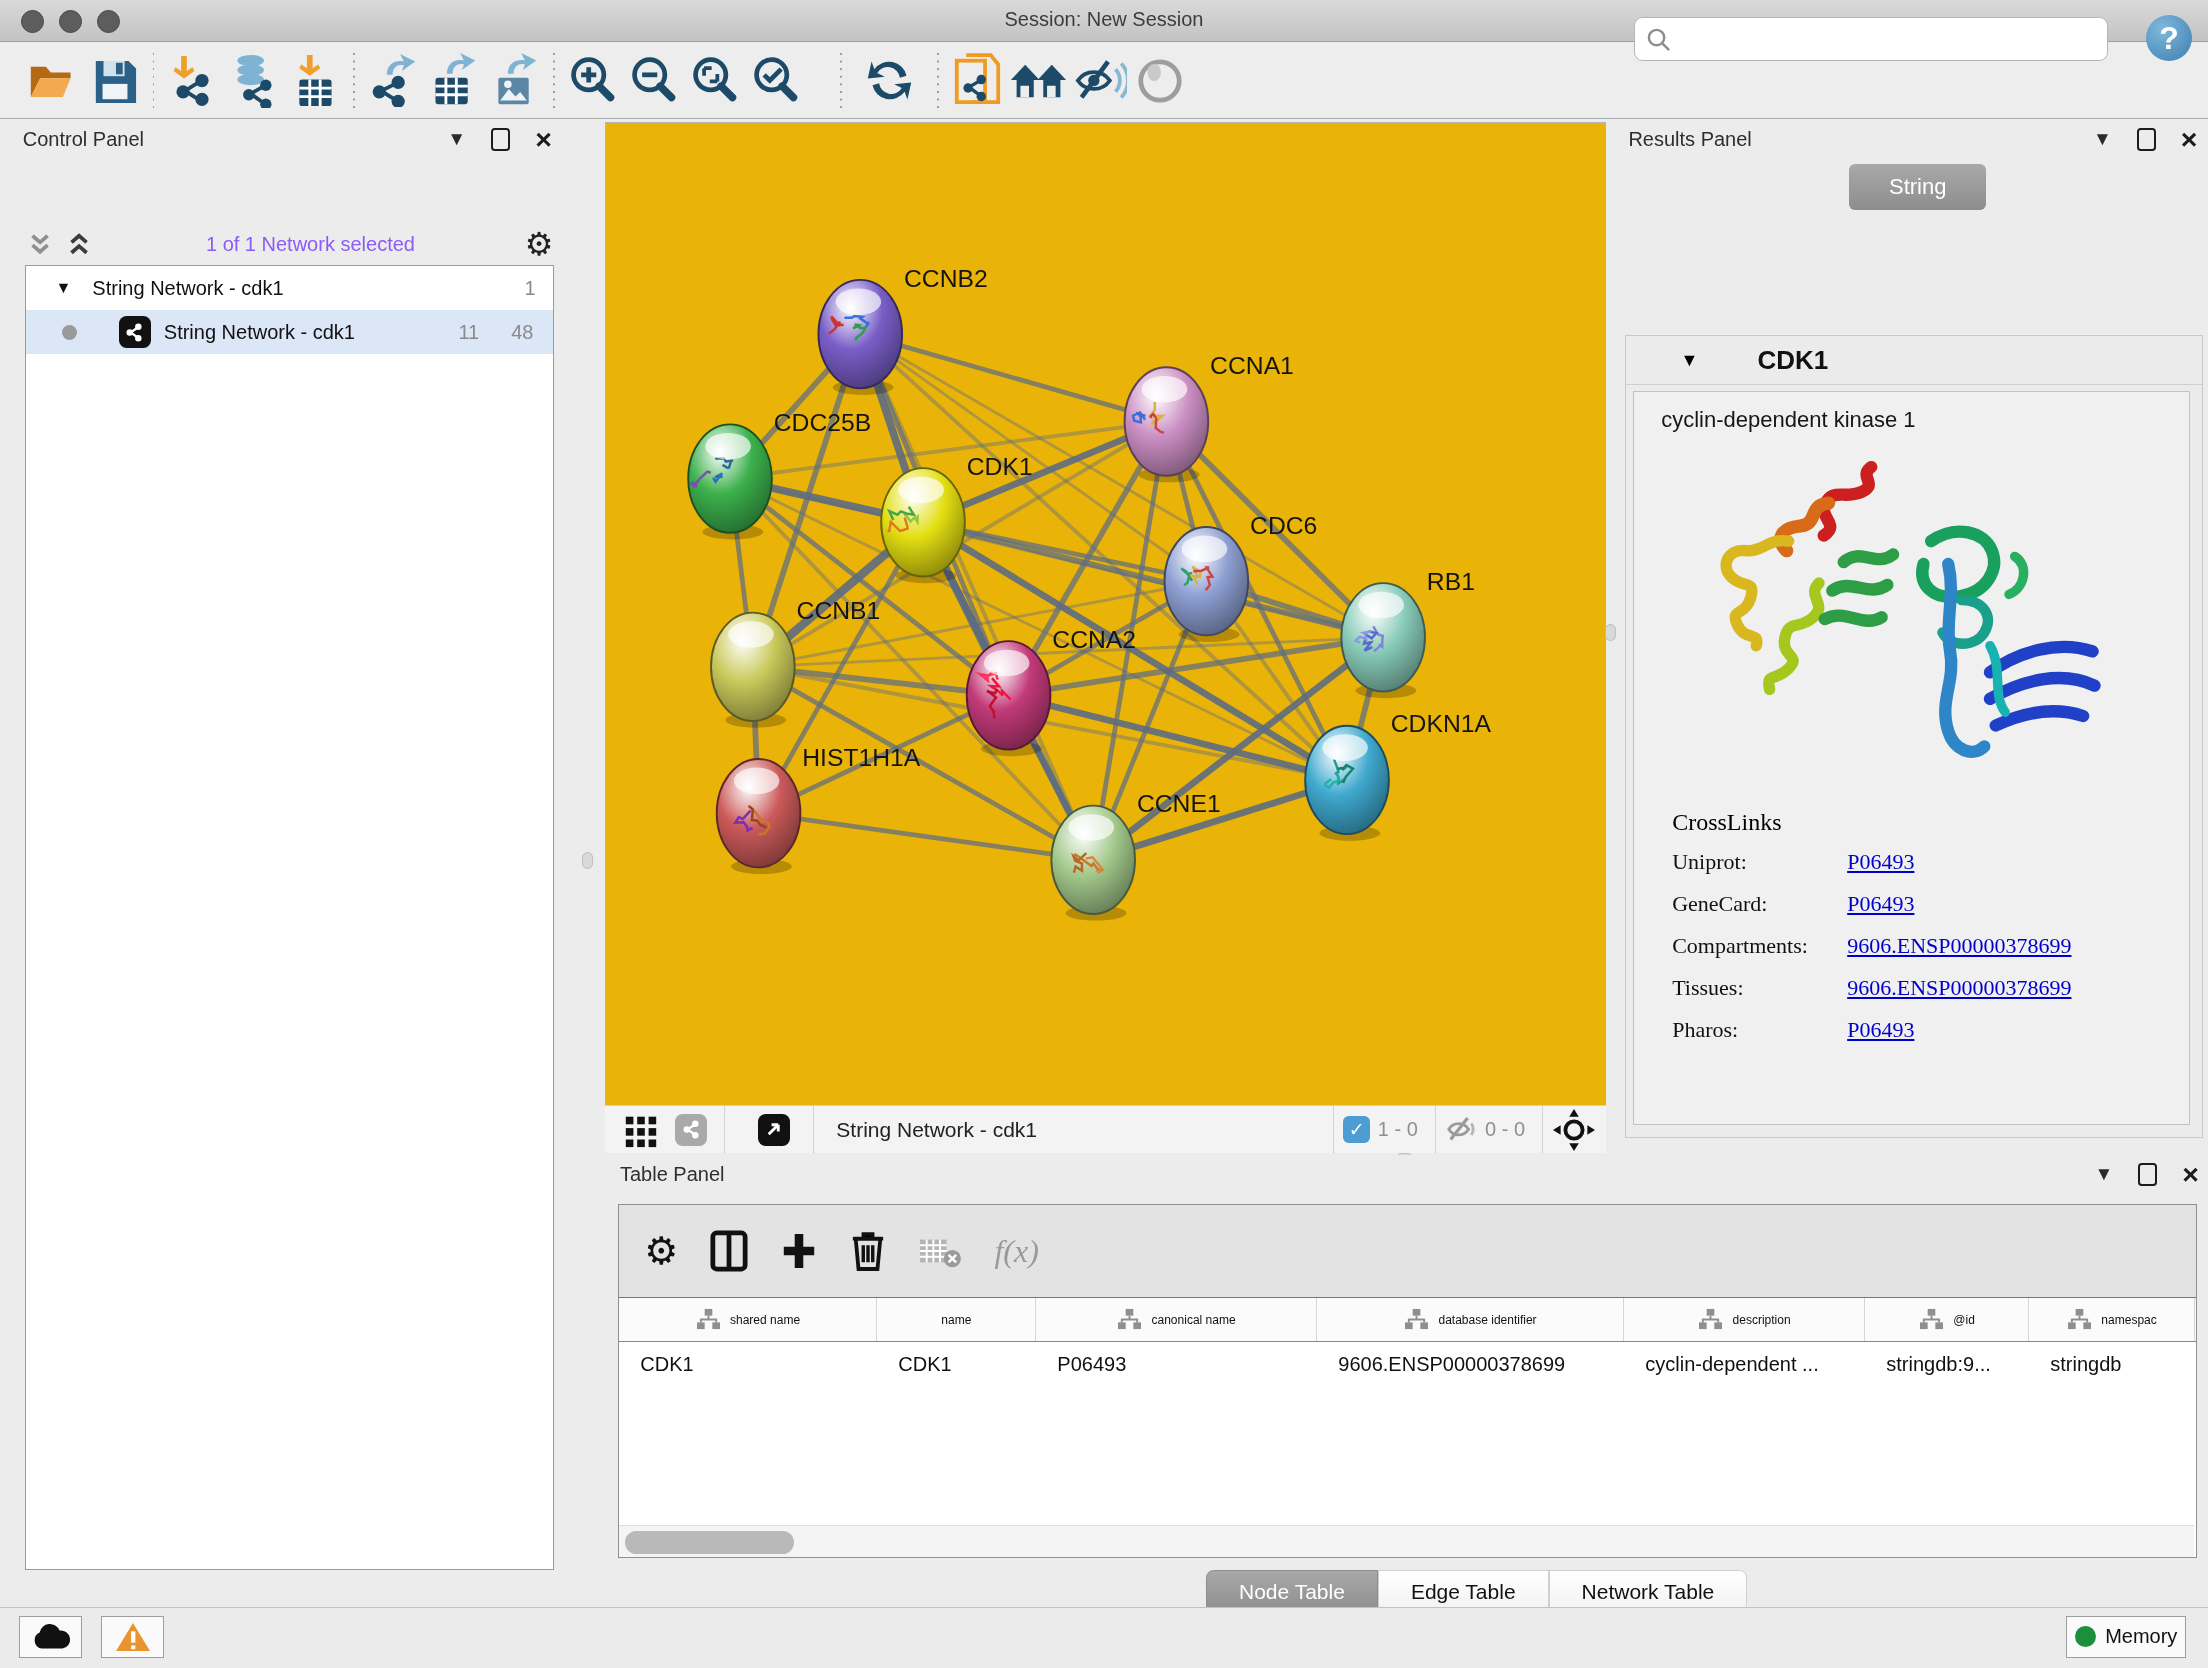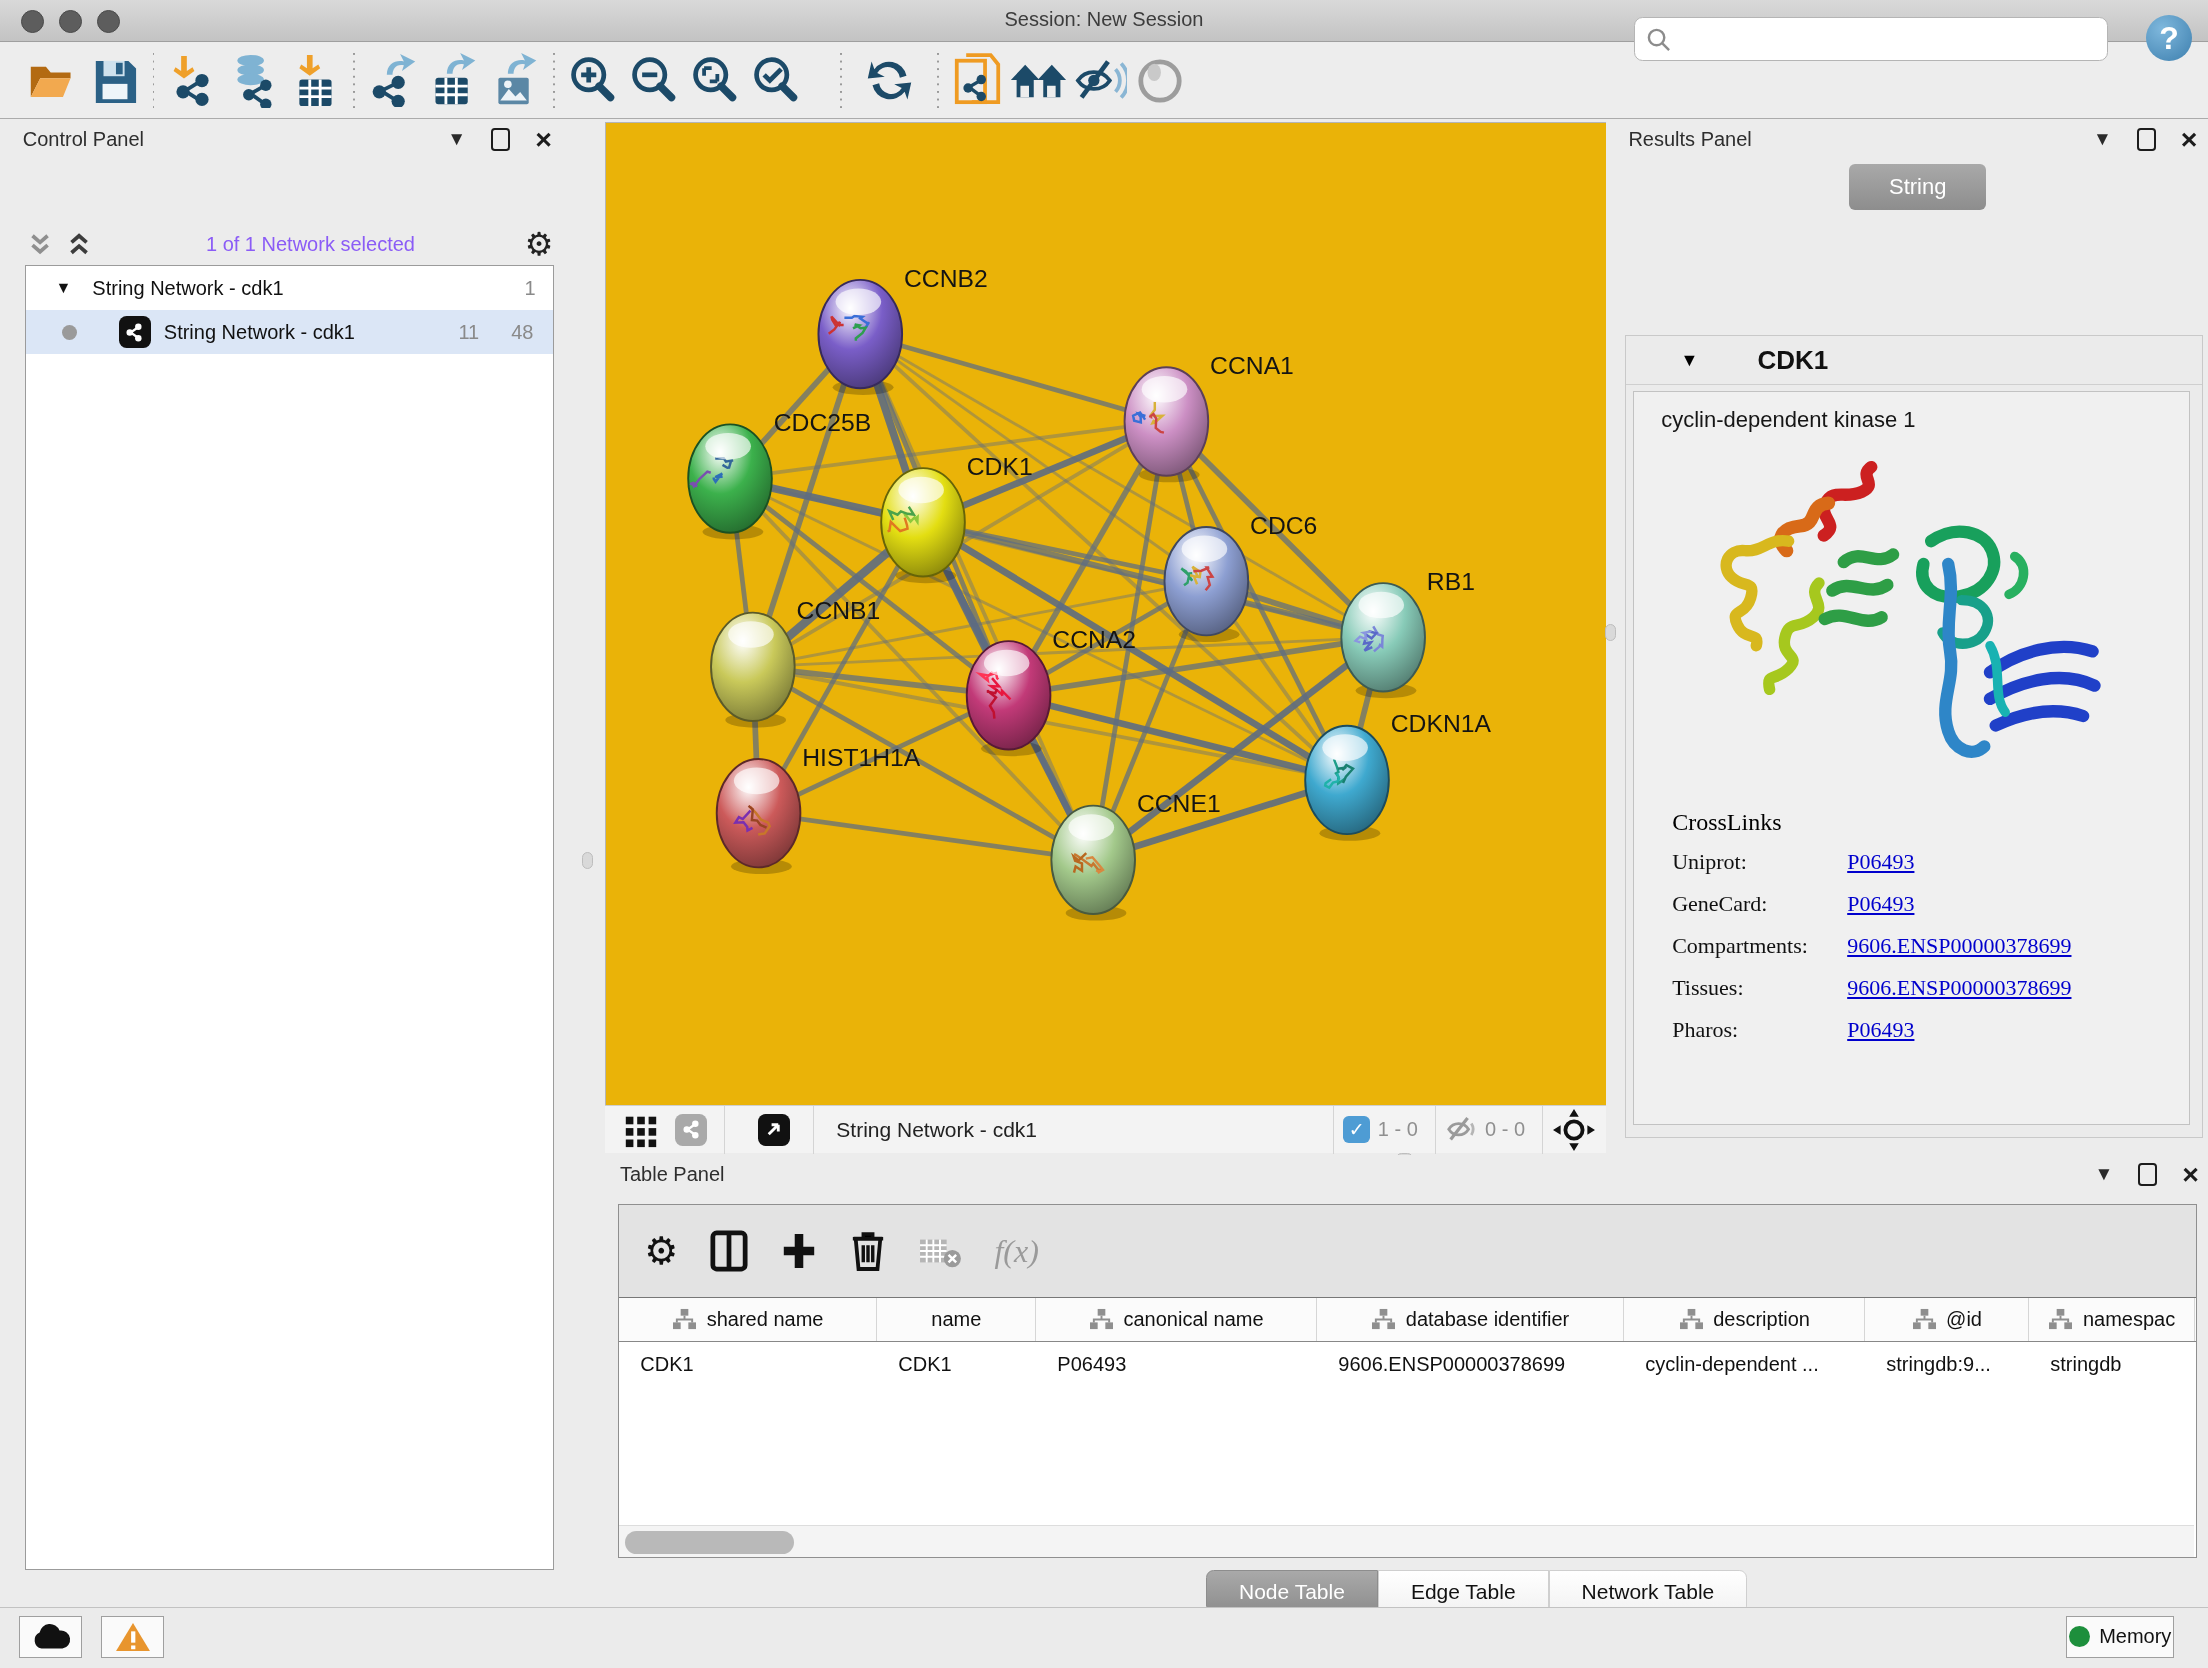--- a/index.html
+++ b/index.html
@@ -82,32 +82,32 @@
   .cl-label{width:175px;font-size:22px;color:#111;}
   .cl-link{font-size:22px;color:#0000cd;text-decoration:underline;}
 
   
   .table-panel{position:absolute;left:605px;top:1155px;width:1604px;height:462px;background:#ececec;}
   .tp-head{position:absolute;left:15px;top:7.6px;width:1579px;display:flex;justify-content:space-between;align-items:center;}
   .tp-box{position:absolute;left:13.3px;top:49px;width:1579px;height:354px;border:1.9px solid #8f8f8f;background:#fff;}
   .tp-toolbar{height:93px;background:#e3e3e3;border-bottom:1.9px solid #777;display:flex;align-items:center;gap:32px;padding-left:25px;}
   .tp-fx{font-family:"Liberation Serif","DejaVu Serif",serif;font-style:italic;font-size:32px;color:#9a9a9a;}
   .tp-hdr{height:44px;display:flex;background:#fbfbfb;border-bottom:1.9px solid #888;}
-  .tp-col{display:flex;align-items:center;justify-content:center;gap:9.5px;font-size:20px;color:#111;border-right:1px solid #d6d6d6;overflow:hidden;}
+  .tp-col{display:flex;align-items:center;justify-content:center;gap:9.5px;font-size:12px;color:#111;border-right:1px solid #d6d6d6;overflow:hidden;}
   .tp-row{height:44px;display:flex;font-size:20px;color:#111;}
   .tp-cell{padding-left:21px;display:flex;align-items:center;overflow:hidden;white-space:nowrap;}
   .tp-scroll{position:absolute;left:0px;bottom:0px;width:1575px;height:32px;background:#f4f4f4;border-top:1px solid #ddd;}
   .tp-thumb{position:absolute;left:5.7px;top:4.8px;width:169px;height:23px;background:#b9b9b9;border-radius:11.4px;}
   .tp-tabs{position:absolute;left:601px;top:415px;display:flex;}
 
   
   .statusbar{position:absolute;left:0;top:1607px;width:2208px;height:61px;background:#ebebeb;border-top:1px solid #c2c2c2;}
   .sb-btn{position:absolute;top:7.6px;width:63px;height:42px;background:#fafafa;border:1.9px solid #9f9f9f;
     display:flex;align-items:center;justify-content:center;}
-  .memory-btn{position:absolute;left:2066px;top:7.6px;width:108px;height:42px;background:#fafafa;border:1.9px solid #9f9f9f;
+  .memory-btn{position:absolute;left:2066px;top:7.6px;width:120px;height:42px;background:#fafafa;border:1.9px solid #9f9f9f;
     display:flex;align-items:center;justify-content:center;gap:9.5px;font-size:20px;color:#111;}
   .mem-dot{width:21px;height:21px;border-radius:50%;background:#1d8f3c;}
 
   .splitter-dot{position:absolute;width:11.4px;height:17px;border-radius:5.7px;background:#d9d9d9;border:1px solid #bdbdbd;}
   .splitter-dot.h{width:17px;height:11.4px;}
 </style>
 </head>
 <body>
 
 <div id="app">

